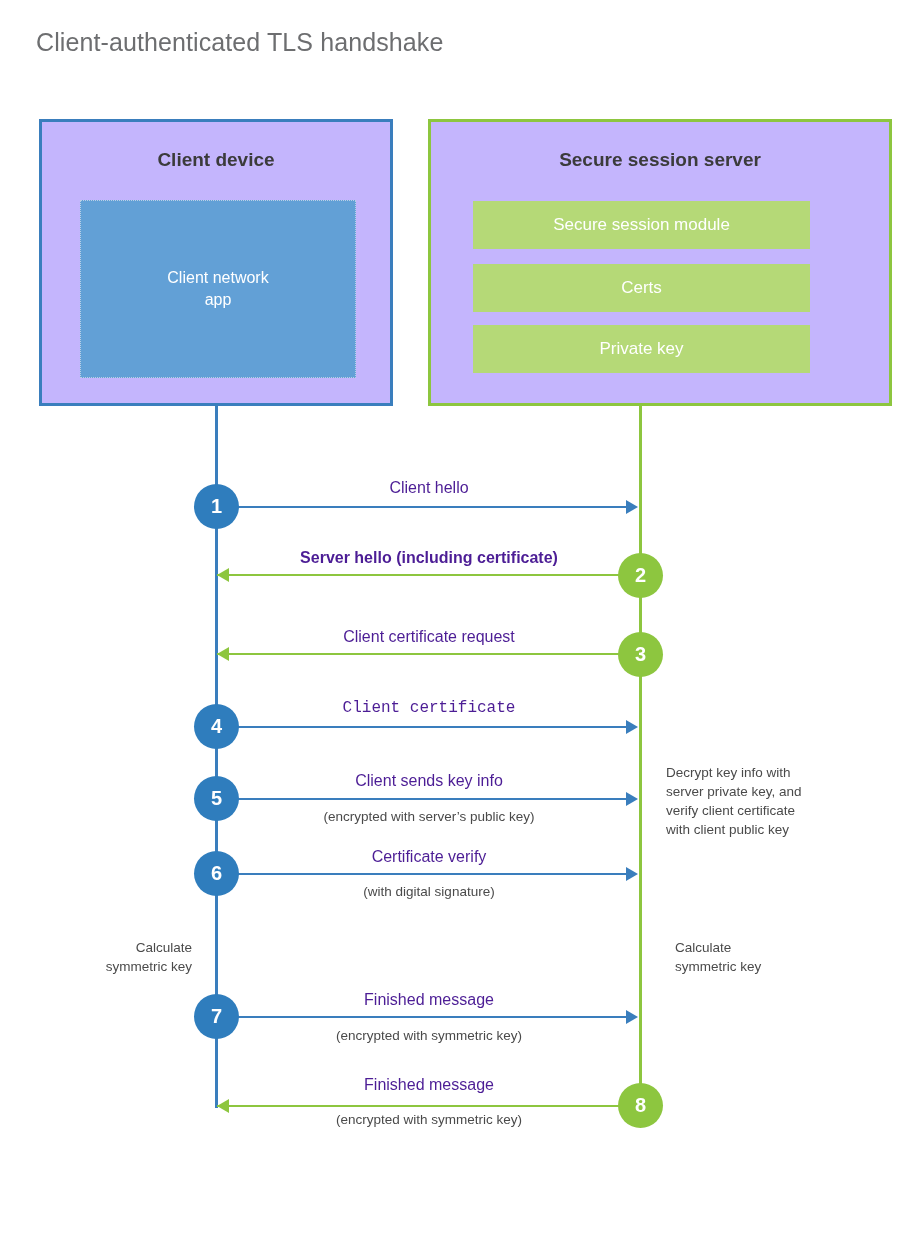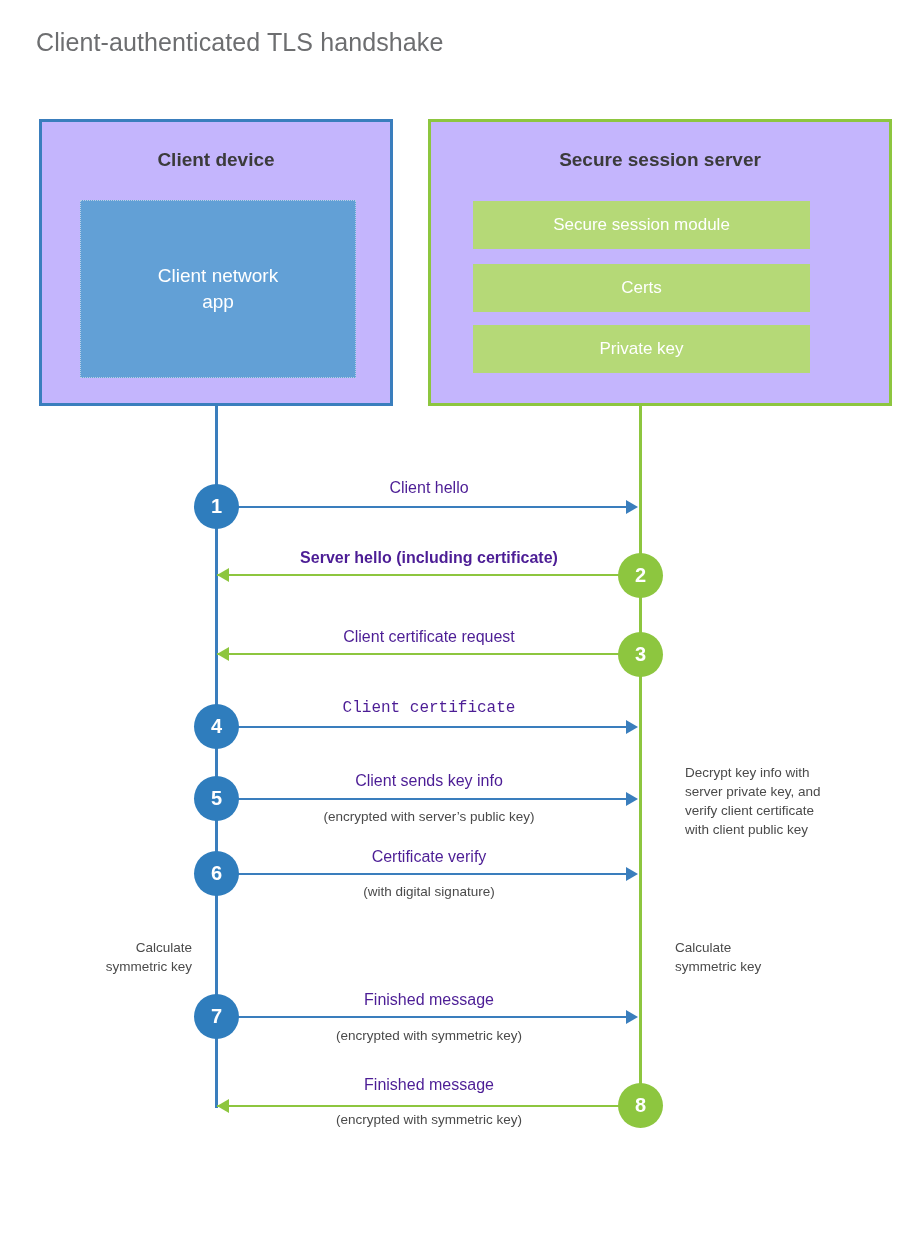--- a/index.html
+++ b/index.html
@@ -70,21 +70,21 @@
     top: 78px;
     width: 276px;
     height: 178px;
     background: #62a0d6;
     border: 1px dotted #b9cfe6;
     box-sizing: border-box;
     display: flex;
     align-items: center;
     justify-content: center;
     color: #ffffff;
-    font-size: 19px;
+    font-size: 16px;
     line-height: 1.38;
     text-align: center;
     white-space: pre-line;
   }
   .server-block {
     position: absolute;
     left: 42px;
     width: 337px;
     height: 48px;
     background: #b5d977;
@@ -249,21 +249,21 @@
   <div class="msg-label" style="left:217px; top:991px; width:424px;">Finished message</div>
   <div class="msg-sublabel" style="left:217px; top:1028px; width:424px;">(encrypted with symmetric key)</div>
   <div class="step-circle client" style="top:994px;">7</div>
 
   <div class="arrow-line to-client" style="left:217px; top:1105px; width:424px;"></div>
   <div class="arrow-head left" style="left:217px; top:1099px;"></div>
   <div class="msg-label" style="left:217px; top:1076px; width:424px;">Finished message</div>
   <div class="msg-sublabel" style="left:217px; top:1112px; width:424px;">(encrypted with symmetric key)</div>
   <div class="step-circle server" style="top:1083px;">8</div>
 
-  <div class="side-note right-col" style="left:685px; top:763px; width:190px;">Decrypt key info with
+  <div class="side-note right-col" style="left:666px; top:763px; width:190px;">Decrypt key info with
 server private key, and
 verify client certificate
 with client public key</div>
 
   <div class="side-note left-col" style="left:20px; top:938px; width:172px;">Calculate
 symmetric key</div>
 
   <div class="side-note right-col" style="left:675px; top:938px; width:190px;">Calculate
 symmetric key</div>
 

